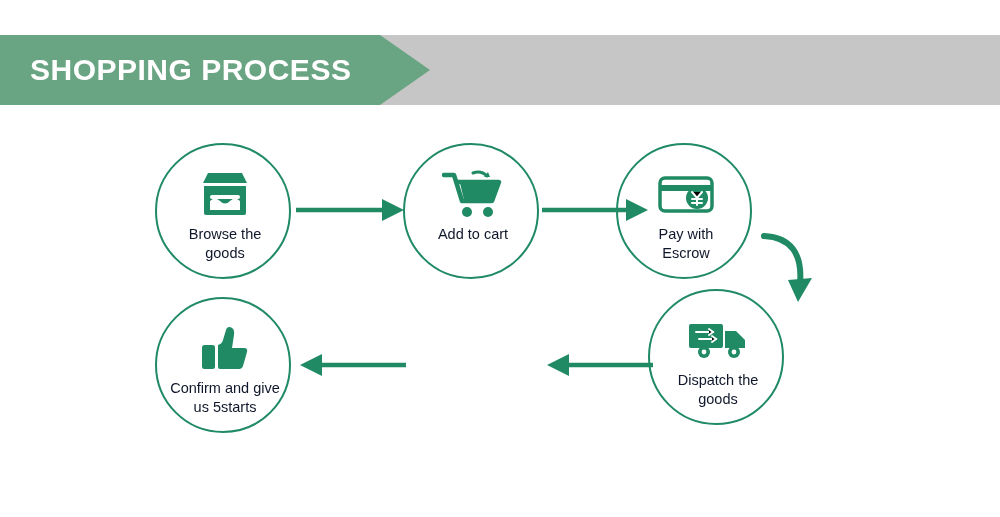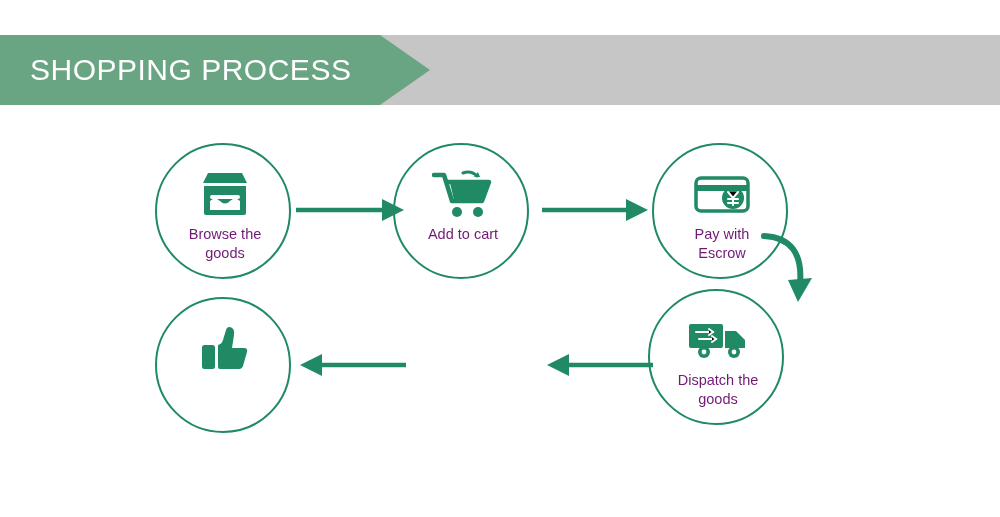--- a/index.html
+++ b/index.html
@@ -37,21 +37,21 @@
     clip-path: polygon(0 0, 380px 0, 430px 35px, 380px 70px, 0 70px);
   }
   #header-title {
     position: absolute;
     left: 30px;
     top: 35px;
     height: 88px;
     line-height: 70px;
     color: #ffffff;
     font-size: 30px;
-    font-weight: normal;
+    font-weight: bold;
     letter-spacing: 0.5px;
     white-space: nowrap;
   }
 
   
   .node {
     position: absolute;
     width: 136px;
     height: 136px;
     border-radius: 50%;
@@ -68,29 +68,29 @@
     align-items: center;
     justify-content: center;
     color: #1f8a63;
   }
   .node-label {
     position: absolute;
     left: -12px;
     top: 80px;
     width: 160px;
     text-align: center;
-    color: #701a75;
+    color: #0f172a;
     font-size: 14.5px;
     line-height: 19px;
     white-space: pre-line;
   }
 
   #node-browse  { left: 155px; top: 143px; }
-  #node-cart    { left: 393px; top: 143px; }
-  #node-pay     { left: 652px; top: 143px; text-decoration: underline; }
+  #node-cart    { left: 403px; top: 143px; }
+  #node-pay     { left: 616px; top: 143px; text-decoration: underline; }
   #node-dispatch{ left: 648px; top: 289px; }
   #node-sign    { left: 403px; top: 297px; }
   #node-confirm { left: 155px; top: 297px; }
 
   
   .arrow-svg {
     position: absolute;
     overflow: visible;
   }
   #arrow-1 { left: 296px; top: 193px; }
@@ -175,20 +175,22 @@
   </div>
 
 
   <div class="node" id="node-confirm">
     <div class="node-icon">
       <svg width="50" height="50" viewBox="0 0 50 50" aria-hidden="true">
         <rect x="2" y="22" width="13" height="24" rx="2.5" fill="#1f8a63"></rect>
         <path d="M18 22 L18 44 Q18 46 20 46 L39 46 Q42 46 43 43 L47 29 Q48 25 44 25 L32 25 L34 12 Q35 5 30 4 Q27 3.5 26 7 L23 17 Q22 21 18 22 Z" fill="#1f8a63"></path>
       </svg>
     </div>
+    <div class="node-label">Confirm and give
+us 5starts</div>
   </div>
 
   <svg class="arrow-svg" id="arrow-1" width="110" height="34" viewBox="0 0 110 34">
     <path d="M0 17 L90 17" stroke="#1f8a63" stroke-width="4.5"></path>
     <path d="M86 6 L108 17 L86 28 Z" fill="#1f8a63"></path>
   </svg>
 
   <svg class="arrow-svg" id="arrow-2" width="110" height="34" viewBox="0 0 110 34">
     <path d="M0 17 L88 17" stroke="#1f8a63" stroke-width="4.5"></path>
     <path d="M84 6 L106 17 L84 28 Z" fill="#1f8a63"></path>

